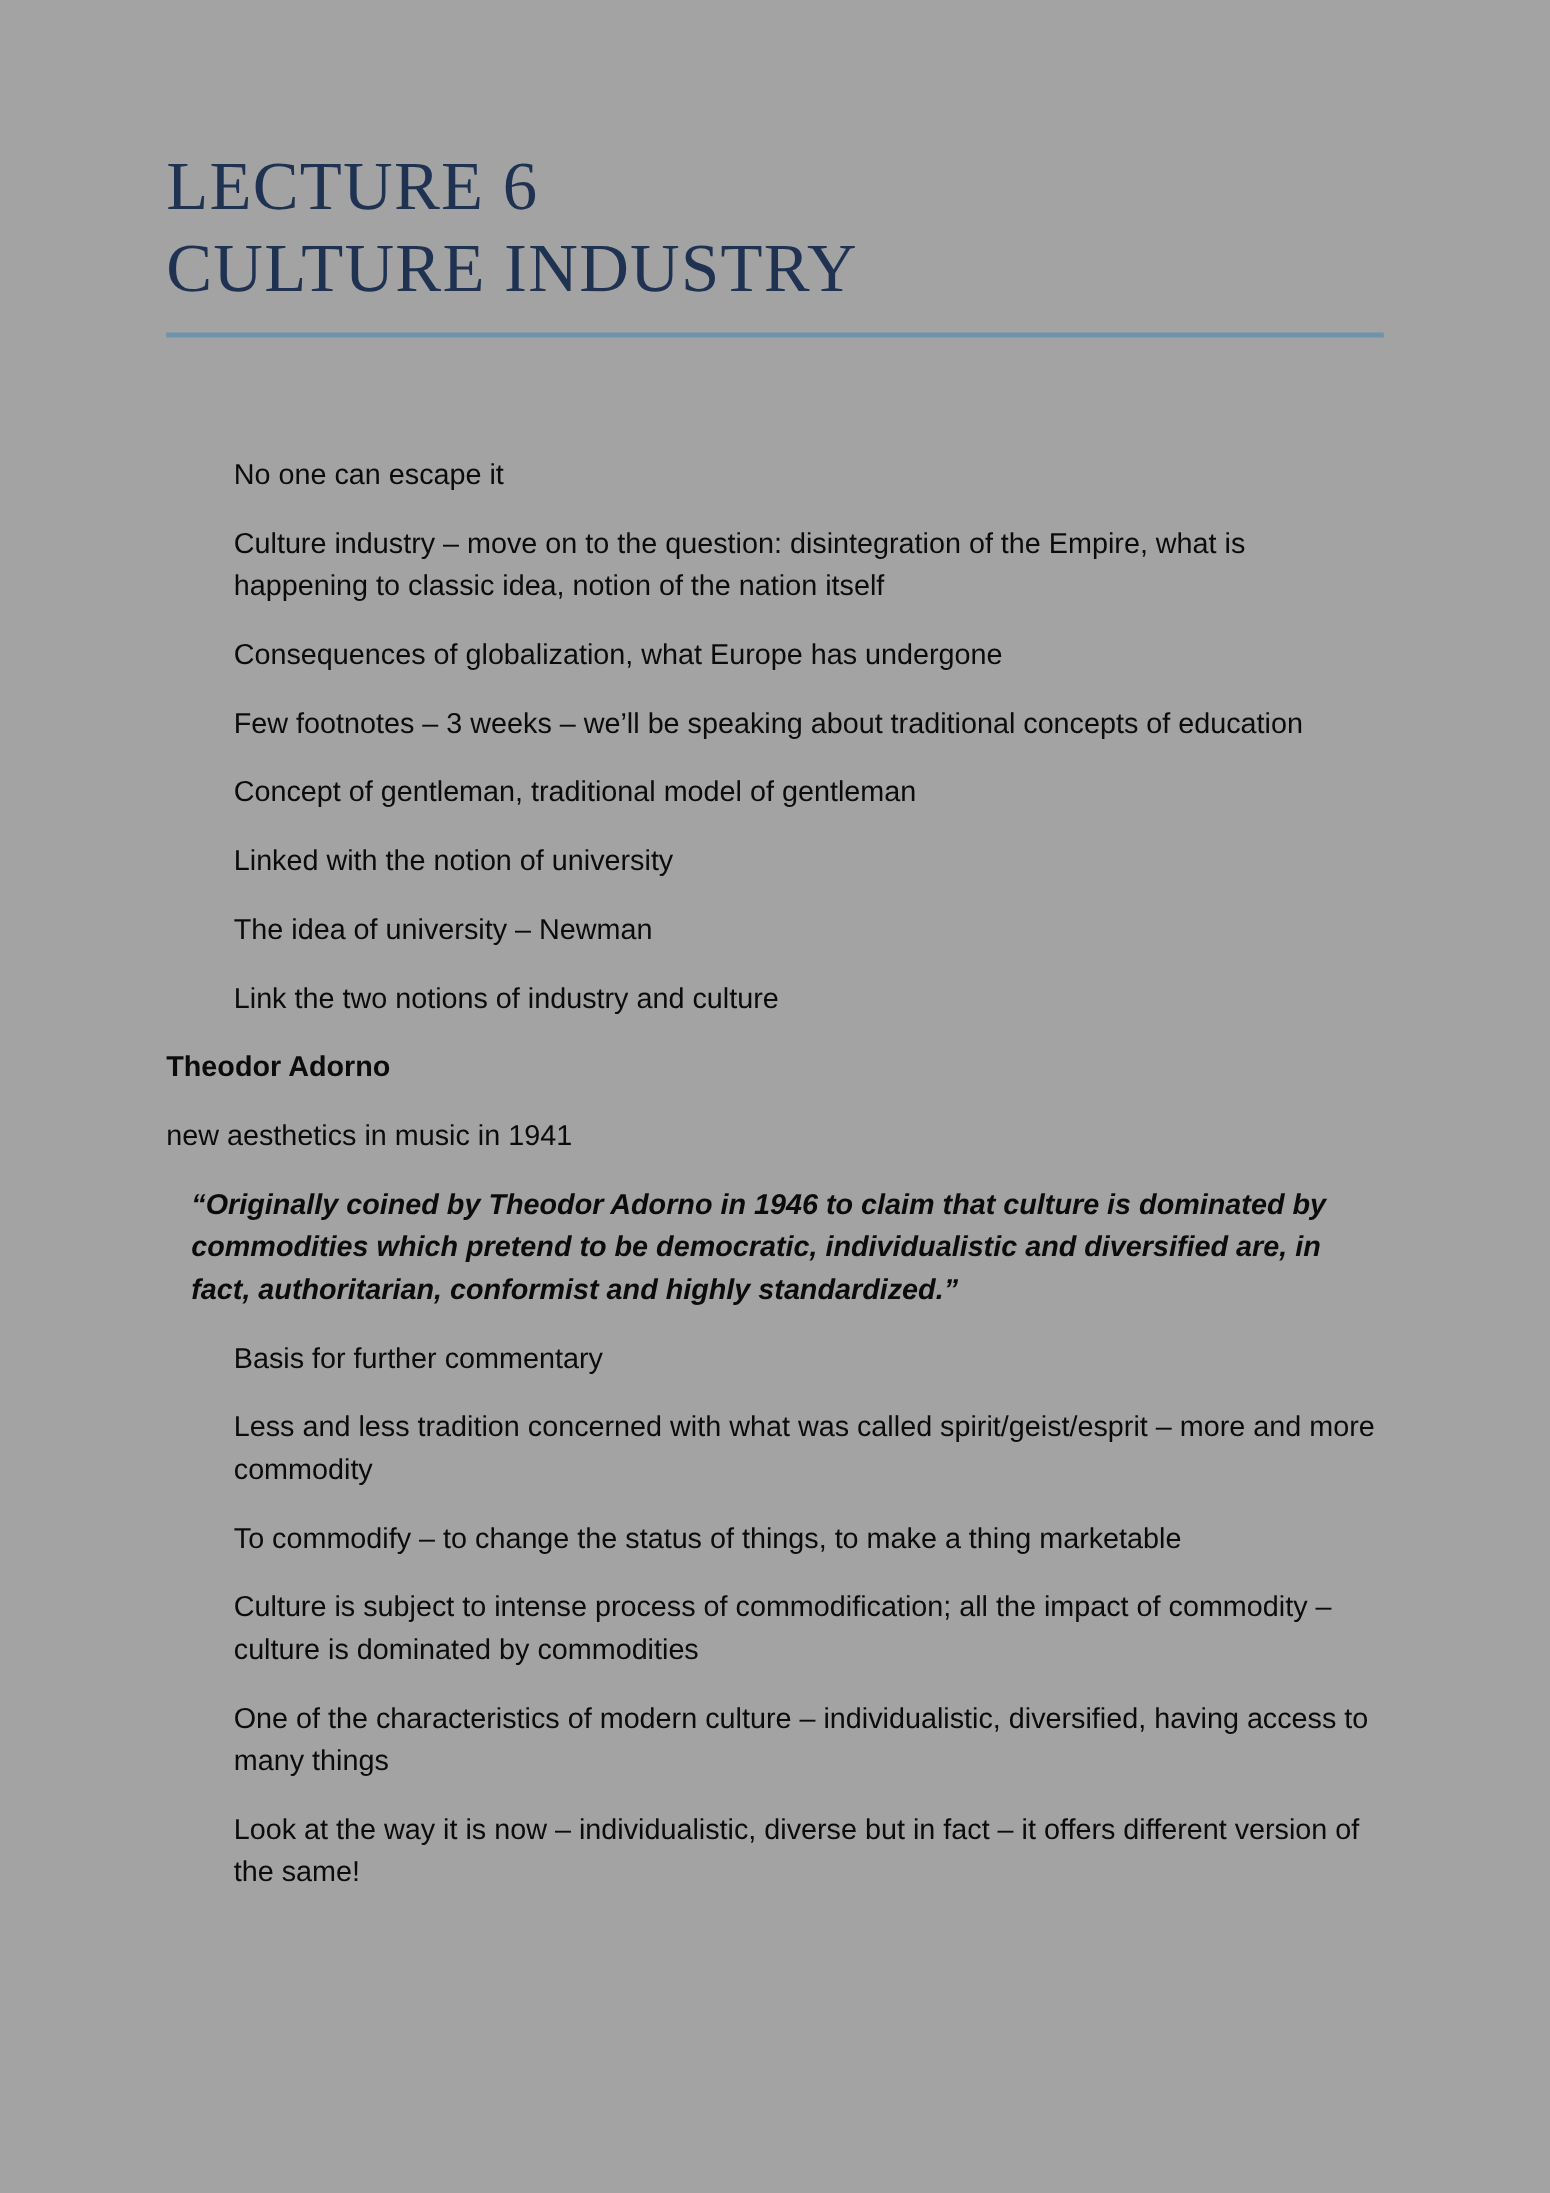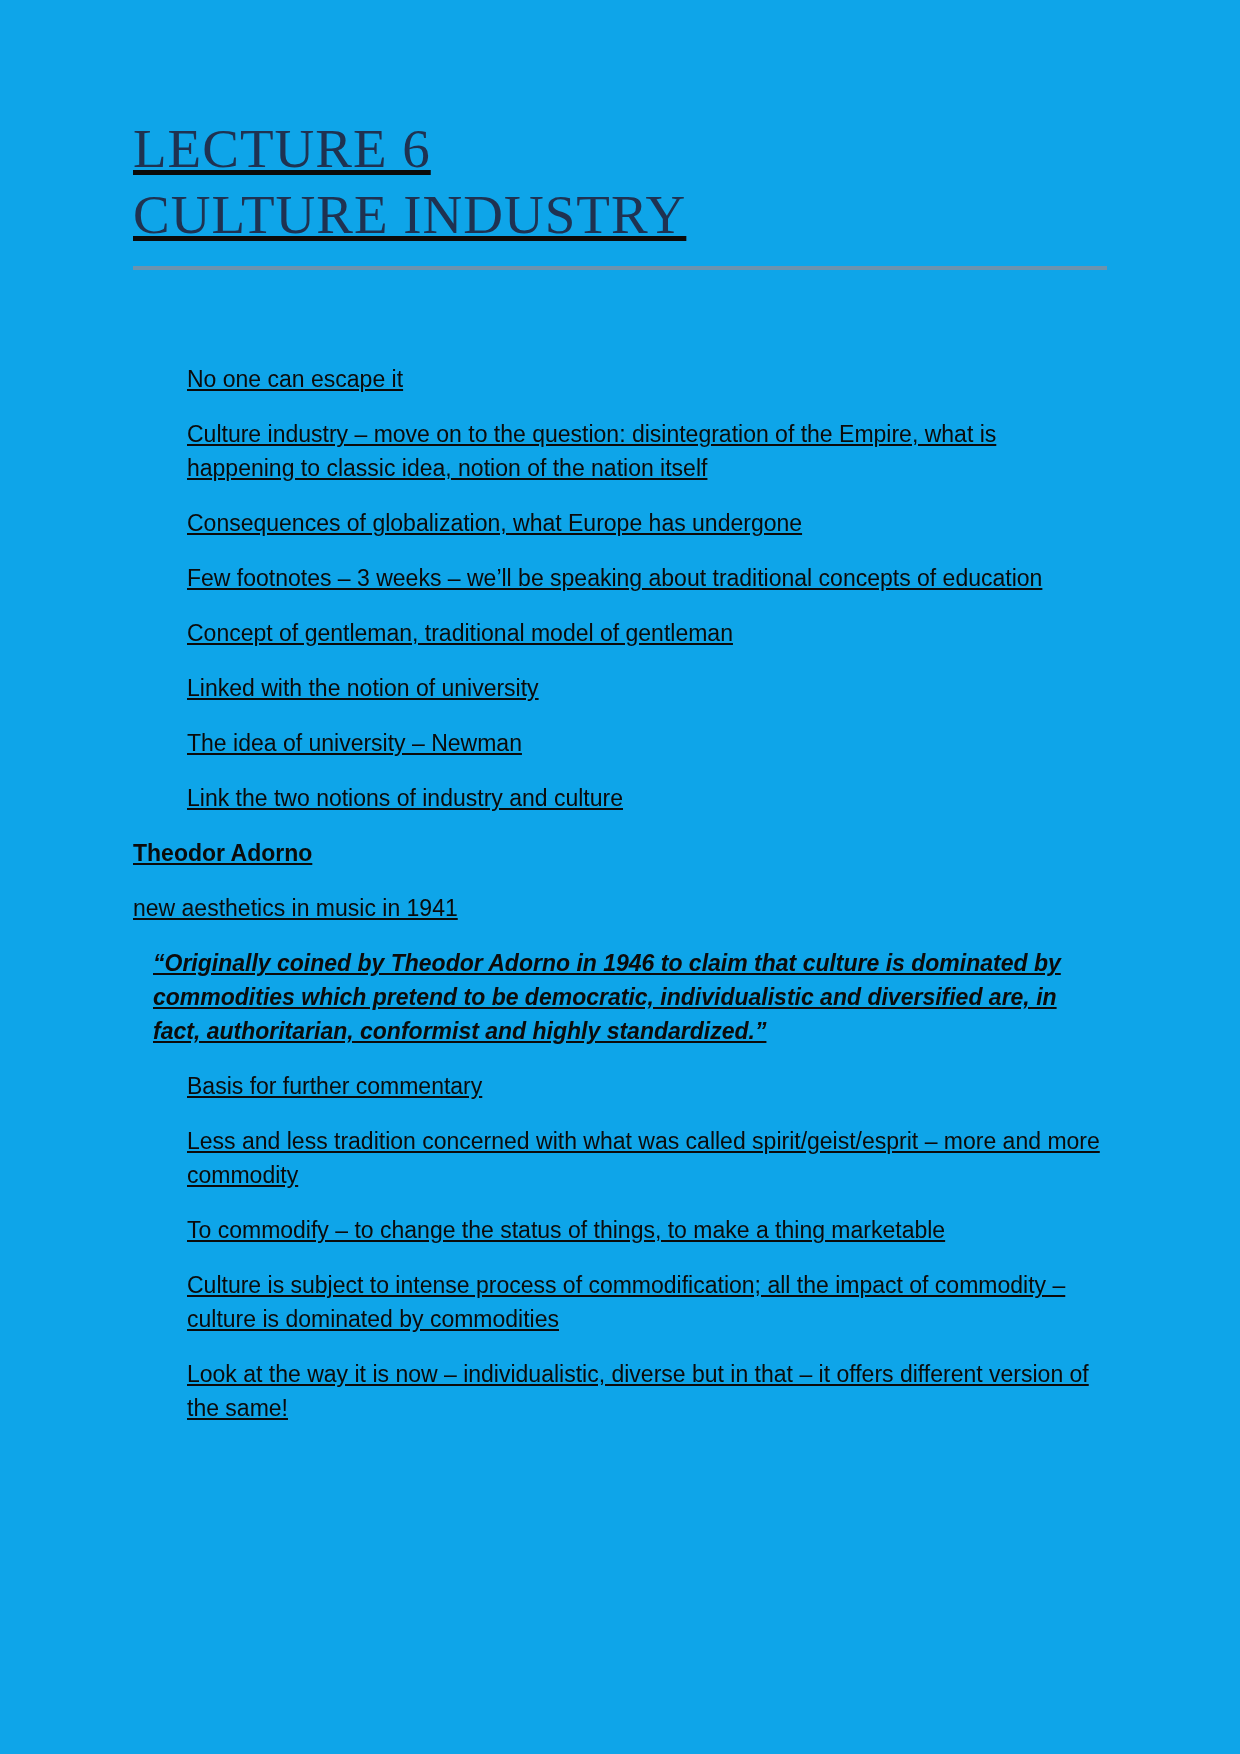--- a/index.html
+++ b/index.html
@@ -49,36 +49,37 @@
     font-weight: 700;
   }
   .para.italic {
     font-style: italic;
     margin-left: 20px;
   }
 </style>
 </head>
 <body>
 
-<div class="page" style="--title-color: #1f3251; --rule-color: #6d93ad; background: #0ea5e9; color: rgb(11, 11, 11); text-decoration: underline;">
+<div class="page" style="--title-color: #1f3251; --rule-color: #6d93ad; background: #a3a3a3; color: rgb(11, 11, 11);">
   <div class="title-block">
     <div class="title-line">LECTURE 6</div>
     <div class="title-line">CULTURE INDUSTRY</div>
   </div>
   <div class="notes">
       <p class="para indent">No one can escape it</p>
       <p class="para indent">Culture industry – move on to the question: disintegration of the Empire, what is happening to classic idea, notion of the nation itself</p>
       <p class="para indent">Consequences of globalization, what Europe has undergone</p>
       <p class="para indent">Few footnotes – 3 weeks – we’ll be speaking about traditional concepts of education</p>
       <p class="para indent">Concept of gentleman, traditional model of gentleman</p>
       <p class="para indent">Linked with the notion of university</p>
       <p class="para indent">The idea of university – Newman</p>
       <p class="para indent">Link the two notions of industry and culture</p>
       <p class="para bold">Theodor Adorno</p>
       <p class="para">new aesthetics in music in 1941</p>
       <p class="para bold italic">“Originally coined by Theodor Adorno in 1946 to claim that culture is dominated by commodities which pretend to be democratic, individualistic and diversified are, in fact, authoritarian, conformist and highly standardized.”</p>
       <p class="para indent">Basis for further commentary</p>
       <p class="para indent">Less and less tradition concerned with what was called spirit/geist/esprit – more and more commodity</p>
       <p class="para indent">To commodify – to change the status of things, to make a thing marketable</p>
       <p class="para indent">Culture is subject to intense process of commodification; all the impact of commodity – culture is dominated by commodities</p>
-      <p class="para indent">Look at the way it is now – individualistic, diverse but in that – it offers different version of the same!</p>
+      <p class="para indent">One of the characteristics of modern culture – individualistic, diversified, having access to many things</p>
+      <p class="para indent">Look at the way it is now – individualistic, diverse but in fact – it offers different version of the same!</p>
     </div>
 </div>
 
 </body></html>

